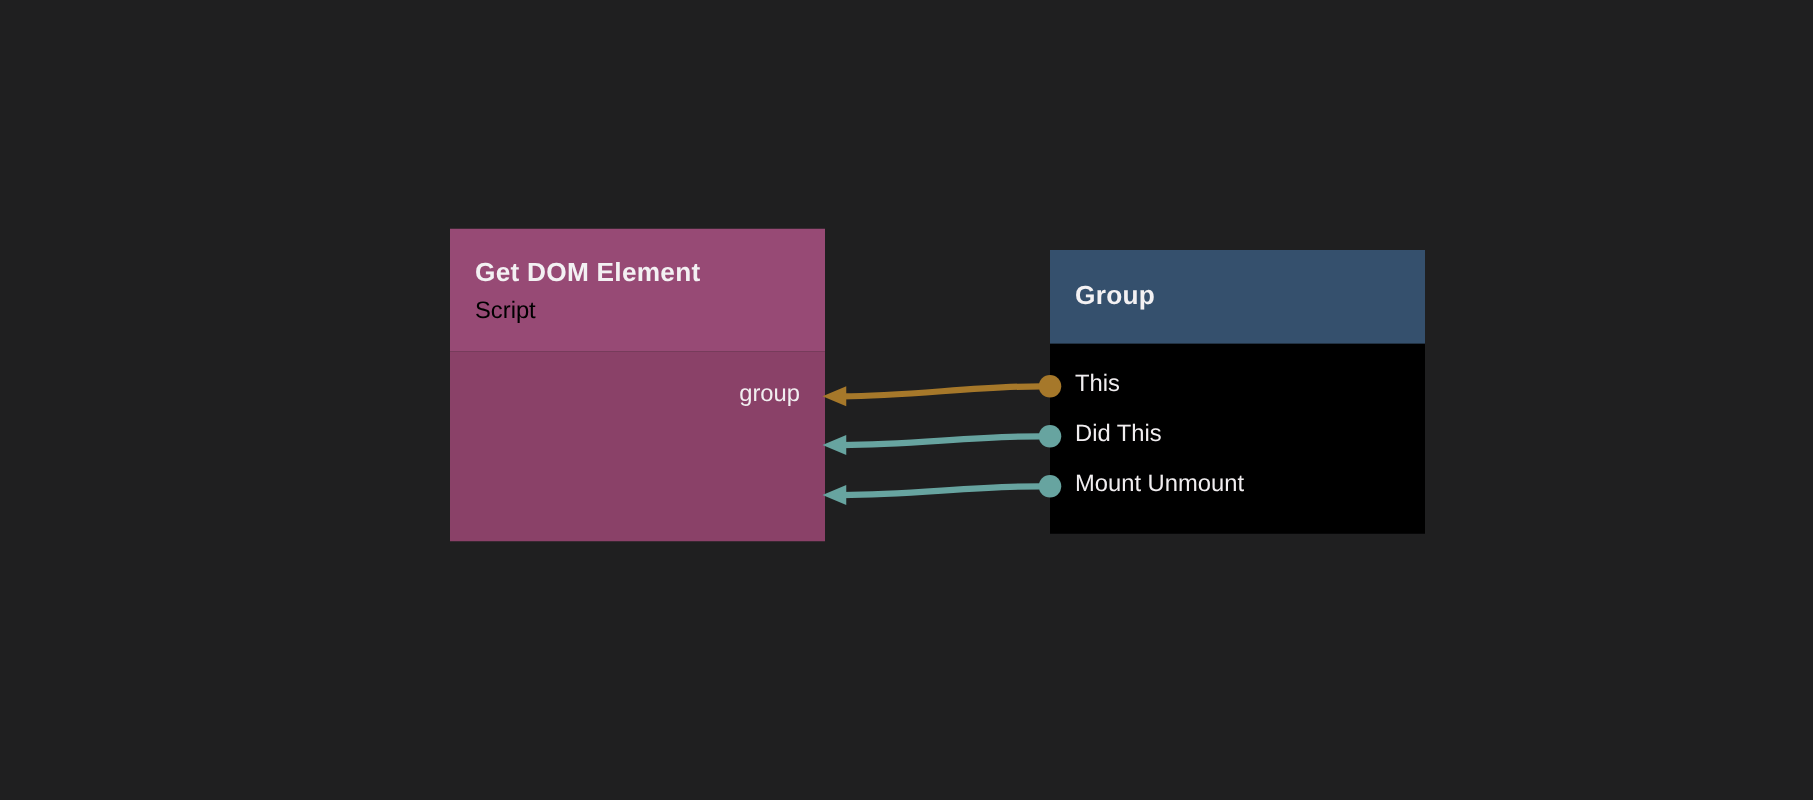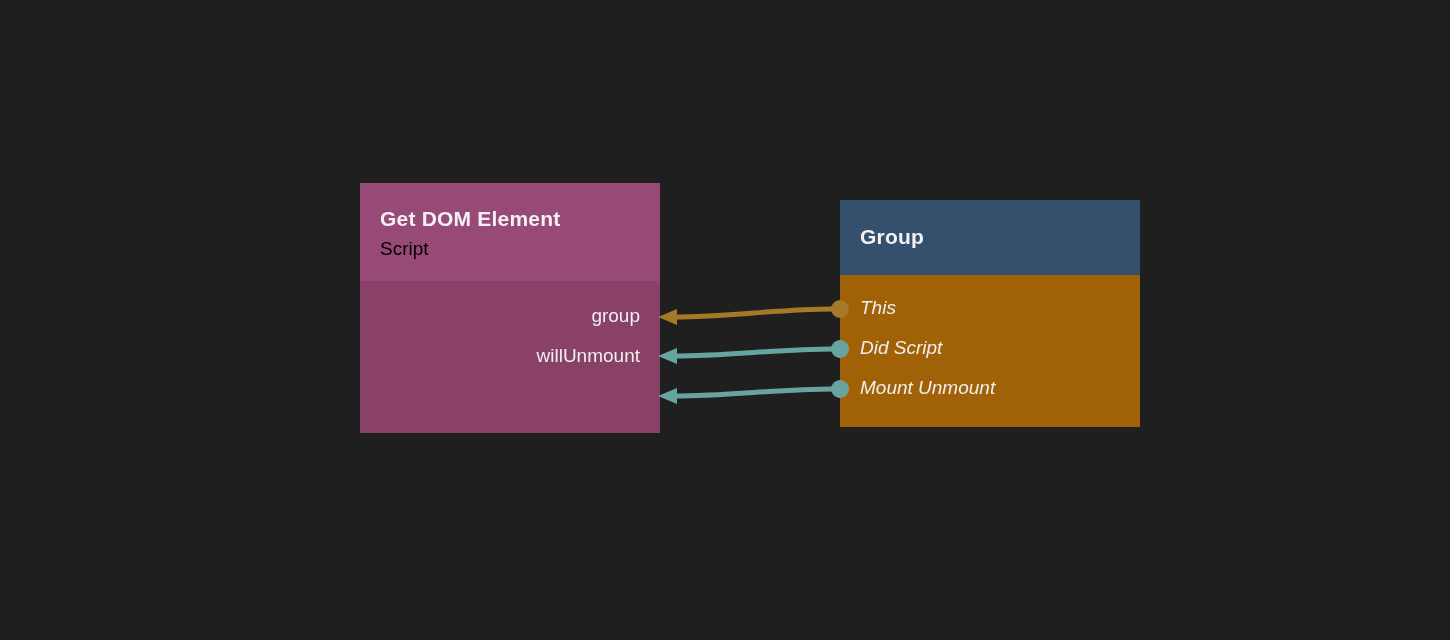--- a/index.html
+++ b/index.html
@@ -18,21 +18,21 @@
     position: absolute;
     display: flex;
     flex-direction: column;
   }
   .node-left  { left: 360px; top: 183px; width: 300px; height: 250px; }
   .node-right { left: 840px; top: 200px; width: 300px; height: 227px; }
 
   .node-left  .node-header { background: #974a75; height: 98px; padding: 22px 0 0 20px; }
   .node-left  .node-body   { background: #8a4168; flex: 1; padding: 15px 20px 0 0; }
   .node-right .node-header { background: #35506d; height: 75px; padding: 23px 0 0 20px; }
-  .node-right .node-body   { background: #a16207; flex: 1; padding: 13px 0 0 20px; font-style: italic; }
+  .node-right .node-body   { background: #000000; flex: 1; padding: 13px 0 0 20px; }
 
   .node-title {
     color: #f3f1f3;
     font-size: 21px;
     line-height: 27px;
     font-weight: 600;
     letter-spacing: 0.2px;
   }
   .node-subtitle {
     color: #000000;
@@ -64,31 +64,30 @@
 
 <div class="canvas">
 
   <div class="node node-left">
     <div class="node-header">
       <div class="node-title">Get DOM Element</div>
       <div class="node-subtitle">Script</div>
     </div>
     <div class="node-body ports-in">
       <div class="port">group</div>
-      <div class="port">willUnmount</div>
     </div>
   </div>
 
   <div class="node node-right">
     <div class="node-header">
       <div class="node-title">Group</div>
     </div>
     <div class="node-body ports-out">
       <div class="port">This</div>
-      <div class="port">Did Script</div>
+      <div class="port">Did This</div>
       <div class="port">Mount Unmount</div>
     </div>
   </div>
 
   <svg class="wires-layer" width="1450" height="640" viewBox="0 0 1450 640" xmlns="http://www.w3.org/2000/svg">
 
     <path d="M 674 317 C 728 317 779 309 833 309" fill="none" stroke-width="5" stroke-linecap="round" stroke="#a6782a"></path>
     <polygon points="658,317 677,309 677,325" fill="#a6782a"></polygon>
     <circle cx="840" cy="309" r="9" fill="#a6782a"></circle>
 

